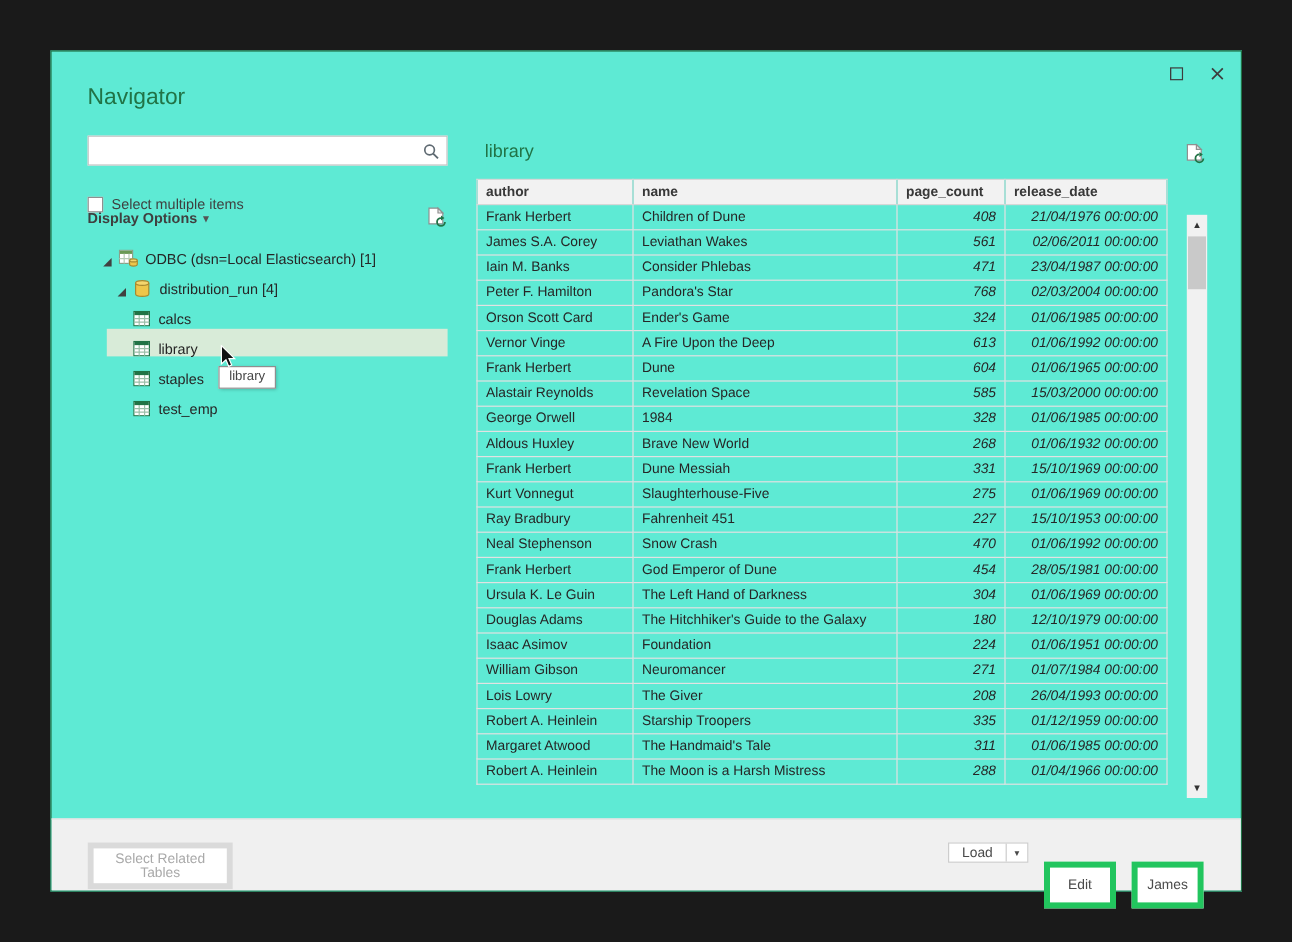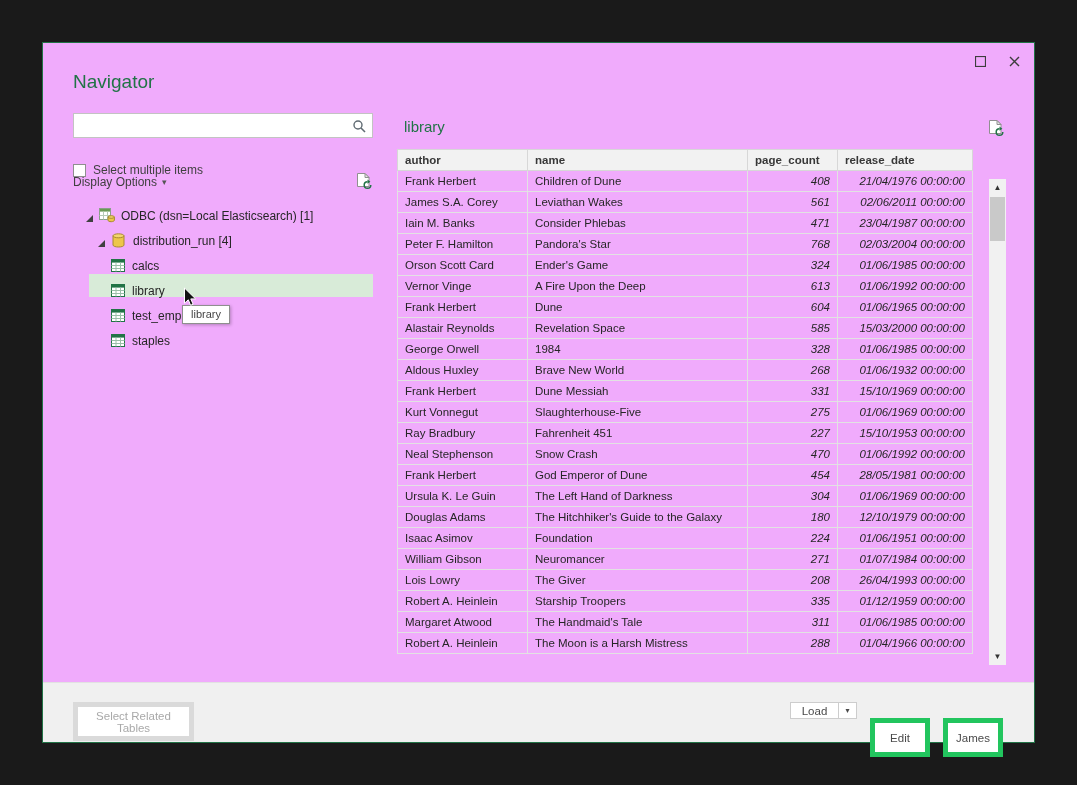--- a/index.html
+++ b/index.html
@@ -1,34 +1,34 @@
 <!DOCTYPE html>
 <html><head>
 <meta charset="utf-8">
 <style>
   * { margin:0; padding:0; box-sizing:border-box; }
   html,body { width:1077px; height:785px; }
   body { background:#1a1a1a; font-family:"Liberation Sans",sans-serif; position:relative; overflow:hidden; }
 
-  .window { position:absolute; left:42px; top:42px; width:993px; height:701px; background:#f0abfc; border:1px solid #217346; }
+  .window { position:absolute; left:42px; top:42px; width:993px; height:701px; background:#5eead4; border:1px solid #217346; }
 
   .win-controls { position:absolute; top:8px; right:10px; display:flex; gap:14px; }
   .win-btn { width:20px; height:20px; display:flex; align-items:center; justify-content:center; color:#3d3d3d; cursor:default; }
 
   .dlg-title { position:absolute; left:30px; top:28px; font-size:19px; color:#217346; }
 
   .search-box { position:absolute; left:30px; top:70px; width:300px; height:25px; border:1px solid #c3c3c3; background:#fff; display:flex; align-items:center; }
   .search-box input { flex:1; border:none; outline:none; height:100%; padding:0 6px; font-size:12px; font-family:inherit; color:#333; background:transparent; }
   .search-icon { width:26px; height:100%; display:flex; align-items:center; justify-content:center; }
 
   .check-row { position:absolute; left:30px; top:120px; display:flex; align-items:center; gap:7px; font-size:12px; color:#3f3f3f; }
   .checkbox { width:13px; height:13px; border:1px solid #8f8f8f; background:#fff; display:inline-block; }
 
   .display-row { position:absolute; left:30px; top:129px; width:300px; height:19px; display:flex; align-items:center; }
-  .display-label { font-size:12px; color:#3f3f3f; display:flex; align-items:center; gap:5px; }
+  .display-label { font-size:12px; color:#3f3f3f; display:flex; align-items:center; gap:5px;font-weight:bold; }
   .caret { font-size:9px; color:#555; }
   .refresh-btn { margin-left:auto; display:inline-flex; }
 
   .tree { position:absolute; left:30px; top:155px; width:300px; }
   .tree-row { height:25px; display:flex; align-items:flex-end; position:relative; font-size:12px; color:#262626; cursor:default; }
   .tree-row.selected::before { content:""; position:absolute; left:16px; right:0; top:1px; bottom:1px; background:#d8ebd8; }
   .tree-row > * { position:relative; }
   .twisty { width:13px; display:inline-flex; align-items:center; }
   .tree-icon { width:17px; height:16px; margin-right:6px; display:inline-flex; align-items:center; justify-content:center; }
   .tree-label { white-space:nowrap; }
@@ -174,34 +174,34 @@
         <span class="tree-icon">
           <svg width="14" height="13" viewBox="0 0 14 13">
             <rect x="0.5" y="0.5" width="13" height="12" fill="#fff" stroke="#217346"></rect>
             <rect x="1" y="1" width="12" height="2.6" fill="#217346"></rect>
             <line x1="5" y1="3.5" x2="5" y2="12.5" stroke="#9bbfa9"></line>
             <line x1="9.5" y1="3.5" x2="9.5" y2="12.5" stroke="#9bbfa9"></line>
             <line x1="0.5" y1="6.5" x2="13.5" y2="6.5" stroke="#9bbfa9"></line>
             <line x1="0.5" y1="9.5" x2="13.5" y2="9.5" stroke="#9bbfa9"></line>
           </svg>
         </span>
-        <span class="tree-label">test_emp</span>
+        <span class="tree-label">staples</span>
       </div>
       <div class="tree-row" style="padding-left: 36px;">
         <span class="tree-icon">
           <svg width="14" height="13" viewBox="0 0 14 13">
             <rect x="0.5" y="0.5" width="13" height="12" fill="#fff" stroke="#217346"></rect>
             <rect x="1" y="1" width="12" height="2.6" fill="#217346"></rect>
             <line x1="5" y1="3.5" x2="5" y2="12.5" stroke="#9bbfa9"></line>
             <line x1="9.5" y1="3.5" x2="9.5" y2="12.5" stroke="#9bbfa9"></line>
             <line x1="0.5" y1="6.5" x2="13.5" y2="6.5" stroke="#9bbfa9"></line>
             <line x1="0.5" y1="9.5" x2="13.5" y2="9.5" stroke="#9bbfa9"></line>
           </svg>
         </span>
-        <span class="tree-label">staples</span>
+        <span class="tree-label">test_emp</span>
       </div>
     </div>
 
   <div class="cursor">
     <svg width="14" height="21" viewBox="0 0 14 21">
       <path d="M1.5 1 L1.5 16.2 L5.3 12.8 L7.6 18.3 L10.1 17.2 L7.8 11.9 L12.6 11.9 Z" fill="#111" stroke="#fff" stroke-width="1"></path>
     </svg>
   </div>
   <div class="tooltip">library</div>
 

